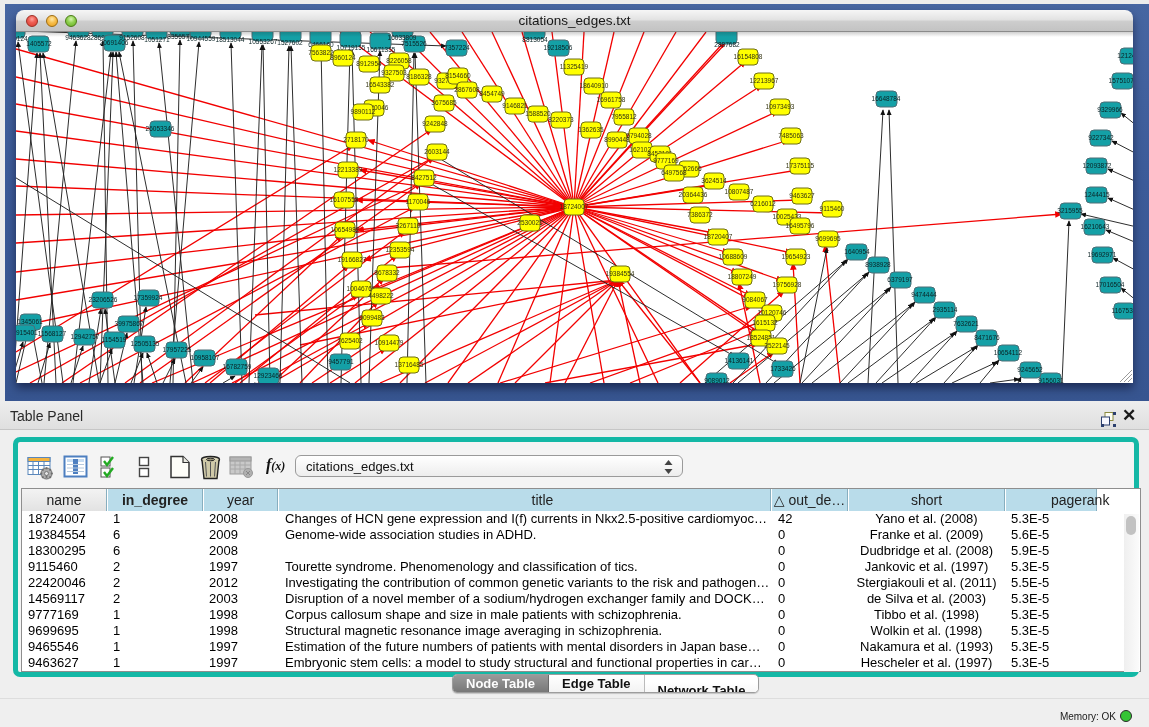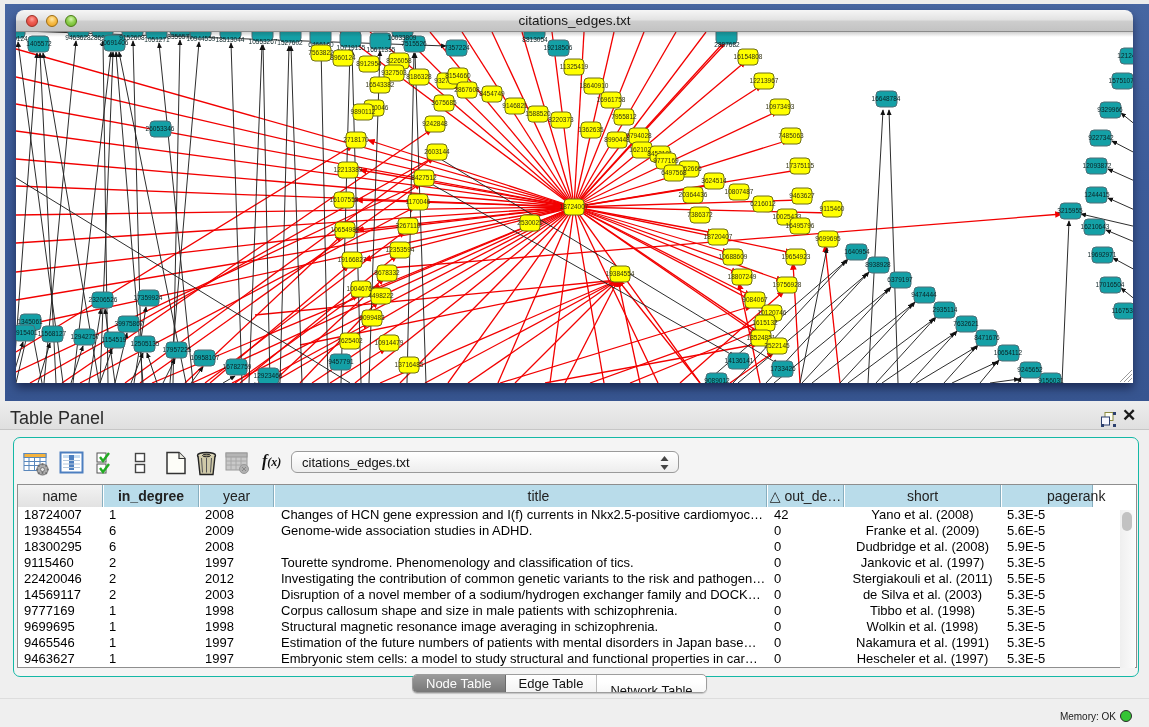--- a/index.html
+++ b/index.html
@@ -10,44 +10,44 @@
 #titlebar{position:absolute;left:0;top:0;width:1117px;height:22px;border-radius:8px 8px 0 0;background:linear-gradient(180deg,#f6f6f6 0%,#e3e3e3 45%,#cdcdcd 55%,#c3c3c3 100%);border-bottom:1px solid #8b8b8b;}
 #titlebar .t{position:absolute;left:0;right:0;top:3px;text-align:center;font-size:13.5px;color:#161616;}
 .tl{position:absolute;top:15px;width:12px;height:12px;border-radius:50%;}
 #tl1{left:10px;background:radial-gradient(circle at 50% 32%,#ffa39d 0%,#ee5f55 40%,#d93b30 100%);border:1px solid #9e2e24;}
 #tl2{left:30px;background:radial-gradient(circle at 50% 32%,#ffe9a8 0%,#f6bd4b 45%,#e9a01c 100%);border:1px solid #9d6c11;}
 #tl3{left:49px;background:radial-gradient(circle at 50% 32%,#d6f5b2 0%,#8ed04f 45%,#68b024 100%);border:1px solid #4b7b17;}
 #canvas{position:absolute;left:0px;top:22px;width:1117px;height:351px;background:#fff;overflow:hidden;}
 #canvshadow{position:absolute;left:0px;top:22px;width:1117px;height:5px;background:linear-gradient(180deg,rgba(40,40,40,0.22),rgba(40,40,40,0));z-index:5;}
 
 #tpbar{position:absolute;left:0;top:401px;width:1149px;height:29px;background:linear-gradient(180deg,#ededed,#dfdfdf);border-bottom:1px solid #c6c6c6;}
-#tpbar .t{position:absolute;left:10px;top:7px;font-size:18px;color:#2a2a2a;}
+#tpbar .t{position:absolute;left:10px;top:7px;font-size:14px;color:#2a2a2a;}
 #tpfloat{position:absolute;left:1101px;top:11px;width:16px;height:15px;}
 #tpx{position:absolute;left:1122px;top:4px;font-size:17px;font-weight:bold;color:#1a1a1a;}
 #south{position:absolute;left:0;top:430px;width:1149px;height:297px;background:#efefef;}
-#panel{position:absolute;left:13px;top:7px;width:1126px;height:240px;background:#f4f4f4;border:1px solid #14b8a6;border-radius:7px;}
+#panel{position:absolute;left:13px;top:7px;width:1126px;height:240px;background:#f4f4f4;border:5px solid #14b8a6;border-radius:7px;}
 
 .ic{position:absolute;top:13px;}
 #dd{position:absolute;left:277px;top:13px;width:388px;height:22px;border:1px solid #9a9a9a;border-radius:6px;background:linear-gradient(180deg,#ffffff,#ededed);}
 #dd .t{position:absolute;left:10px;top:3px;font-size:13px;color:#111;}
 
 #tbl{position:absolute;left:3px;top:46px;width:1120px;height:184px;border:1px solid #8e8e8e;background:#fff;}
 #thead{position:absolute;left:0;top:0;width:1117px;height:22px;font-size:14px;color:#222;}
 #thead .h{position:absolute;top:0;height:22px;line-height:22px;text-align:center;background:#b9dcea;border-right:1px solid #87aebf;}
 #thead .g{background:linear-gradient(180deg,#f3f3f3,#e2e2e2);}
 #tbody{position:absolute;left:0;top:22px;width:1117px;height:161px;font-size:13px;color:#000;}
 .tr{position:relative;height:16px;line-height:16px;white-space:nowrap;}
 .tr div{position:absolute;top:0;height:16px;overflow:hidden;}
 .c0{left:6px;width:92px;} .c1{left:91px;width:90px;} .c2{left:187px;width:80px;}
 .c3{left:263px;width:492px;} .c4{left:756px;width:72px;}
 .c5{left:826px;width:157px;text-align:center;} .c6{left:989px;width:100px;}
 #vscroll{position:absolute;left:1102px;top:25px;width:15px;height:158px;background:linear-gradient(90deg,#efefef,#fbfbfb);}
 #vthumb{position:absolute;left:2px;top:2px;width:10px;height:19px;border-radius:5px;background:#c2c2c2;}
 
-#tabs{position:absolute;left:412px;top:244px;height:19px;display:flex;border:1px solid #9d9d9d;border-radius:5px;overflow:hidden;background:#fff;box-shadow:0 1px 1px rgba(0,0,0,0.18);}
+#tabs{position:absolute;left:452px;top:244px;height:19px;display:flex;border:1px solid #9d9d9d;border-radius:5px;overflow:hidden;background:#fff;box-shadow:0 1px 1px rgba(0,0,0,0.18);font-weight:bold;}
 #tabs div{height:19px;line-height:18px;font-size:13px;padding:0 13px;color:#111;background:linear-gradient(180deg,#ffffff,#f1f1f1);border-right:1px solid #bbb;}
 #tabs div.sel{background:linear-gradient(180deg,#9a9a9a,#747474);color:#fdfdfd;border-right:1px solid #6a6a6a;}
 #tabs div:last-child{border-right:none;margin-top:7px;}
 
 #status .t{position:absolute;right:33px;top:281px;font-size:10px;color:#1a1a1a;}
 #statdot{position:absolute;left:1120px;top:280px;width:12px;height:12px;border-radius:50%;background:#35c435;border:1.5px solid #2a2a2a;}
 </style></head>
 <body>
 <div id="app">
 <div id="desk">
@@ -678,21 +678,21 @@
               <div class="c4">0</div>
               <div class="c5">Wolkin et al. (1998)</div>
               <div class="c6">5.3E-5</div>
             </div>
             <div class="tr">
               <div class="c0">9465546</div>
               <div class="c1">1</div>
               <div class="c2">1997</div>
               <div class="c3">Estimation of the future numbers of patients with mental disorders in Japan base…</div>
               <div class="c4">0</div>
-              <div class="c5">Nakamura et al. (1991)</div>
+              <div class="c5">Nakamura et al. (1993)</div>
               <div class="c6">5.3E-5</div>
             </div>
             <div class="tr">
               <div class="c0">9463627</div>
               <div class="c1">1</div>
               <div class="c2">1997</div>
               <div class="c3">Embryonic stem cells: a model to study structural and functional properties in car…</div>
               <div class="c4">0</div>
               <div class="c5">Hescheler et al. (1997)</div>
               <div class="c6">5.3E-5</div>

